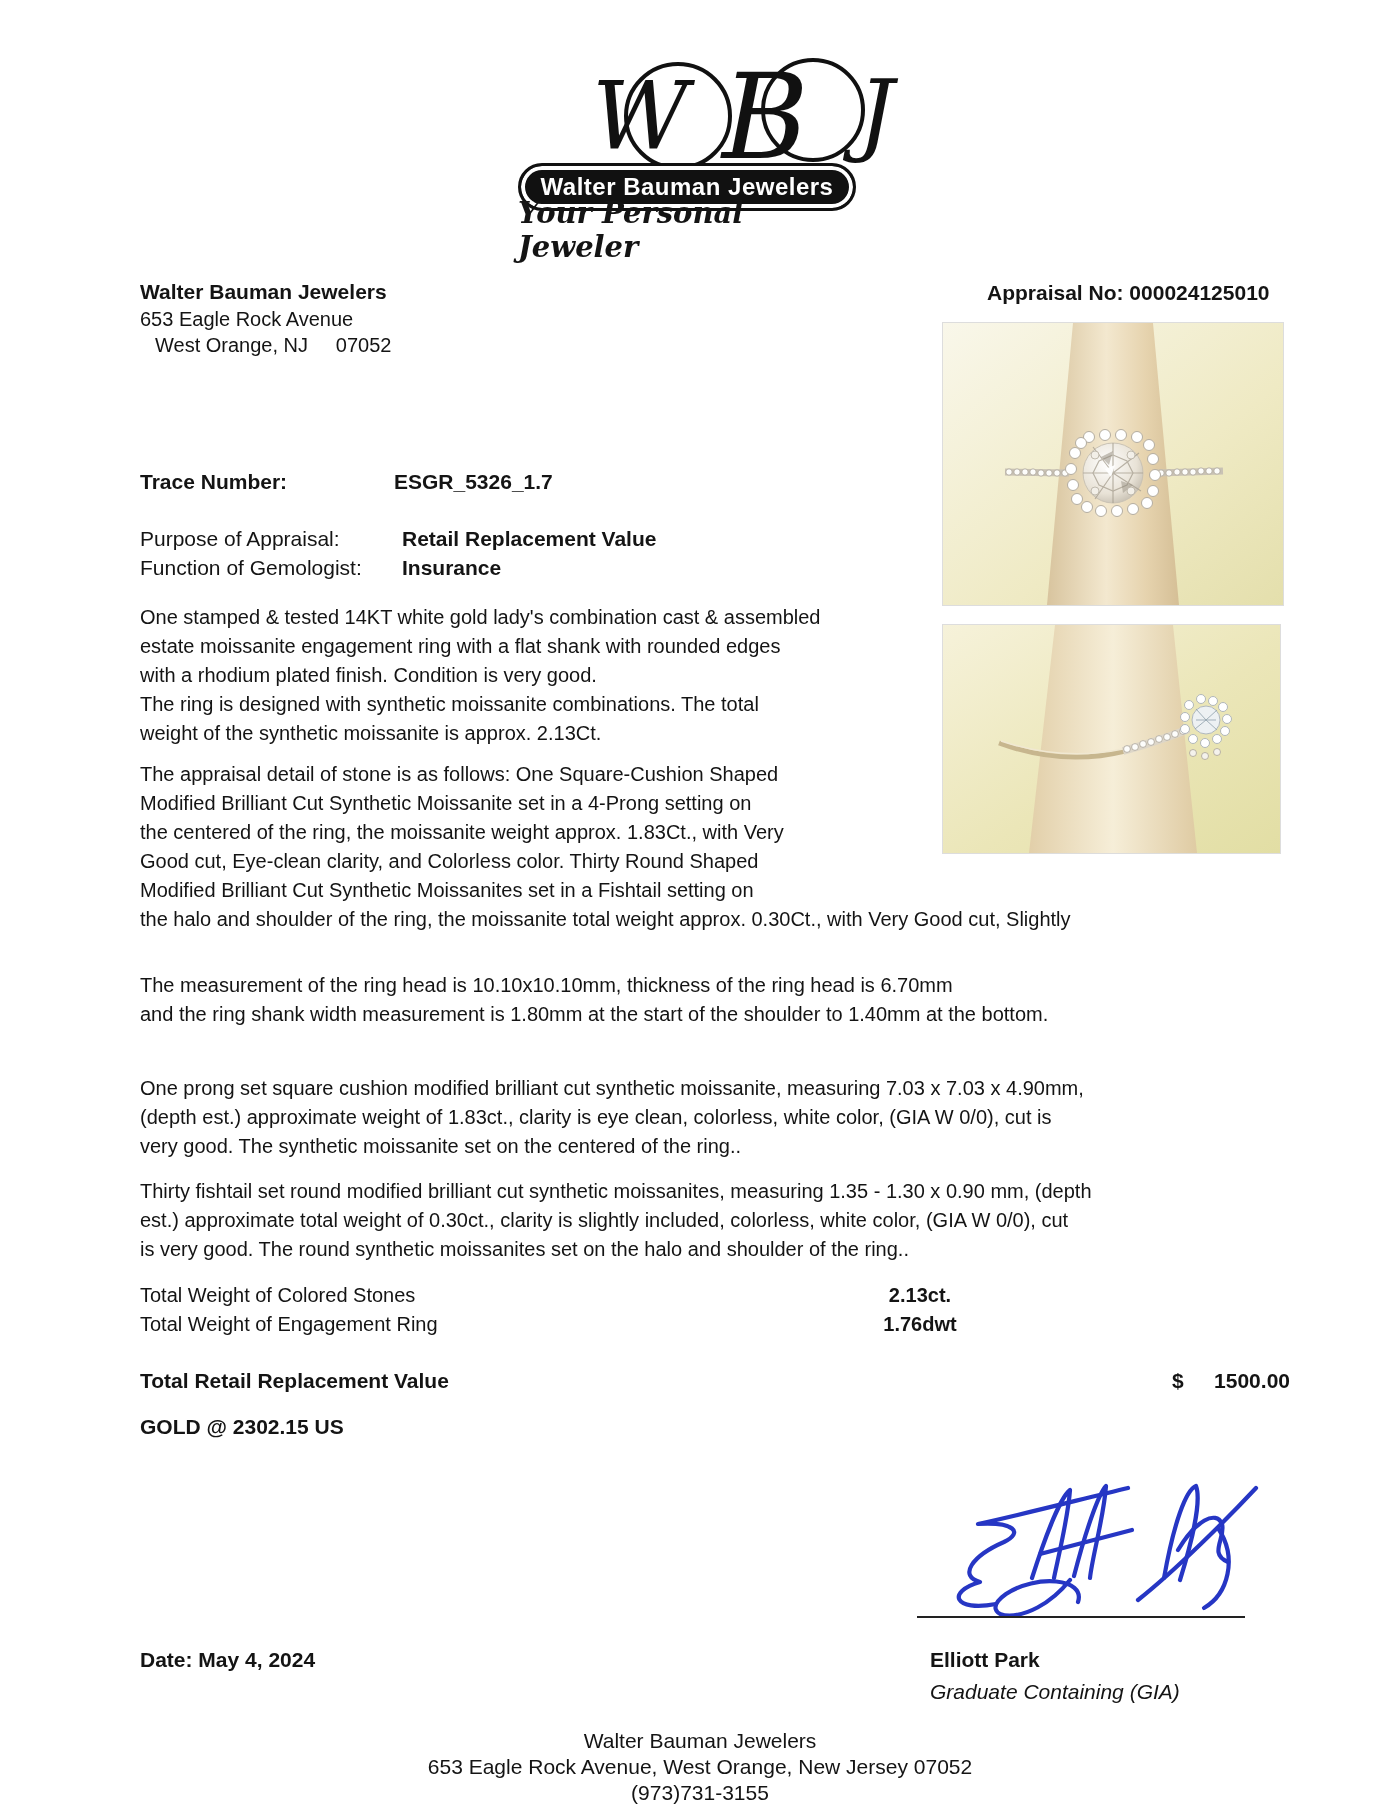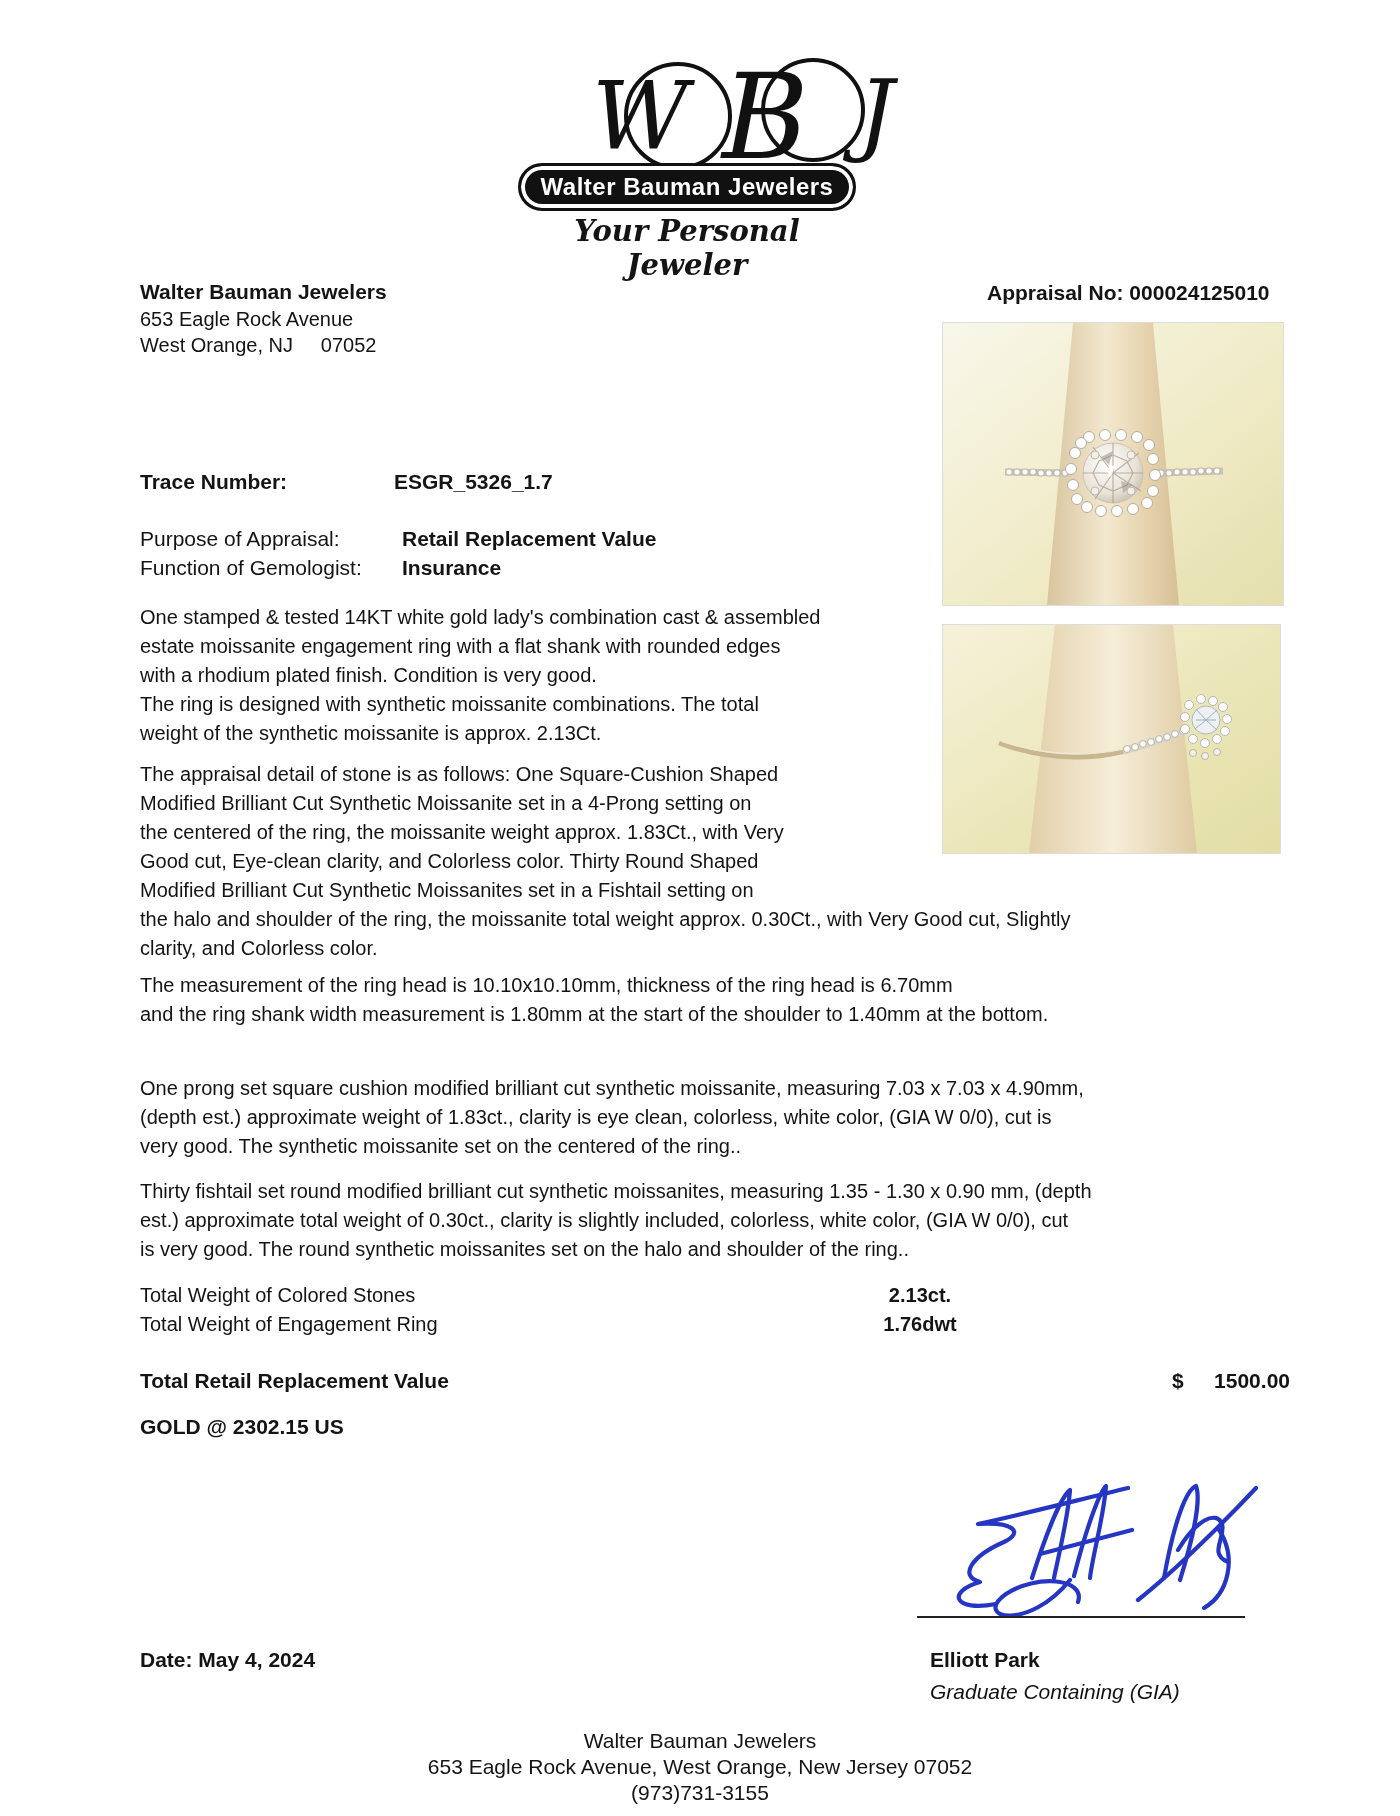--- a/index.html
+++ b/index.html
@@ -18,21 +18,21 @@
 
   
   .badge{
     left:518px;top:163px;width:338px;height:48px;box-sizing:border-box;
     background:#111;border:3px solid #111;border-radius:26px;
     box-shadow:inset 0 0 0 4px #fff;
     color:#fff;font-weight:bold;font-size:24px;text-align:center;line-height:42px;
     letter-spacing:0.5px;
   }
   .tagline{
-    left:518px;top:214px;width:338px;text-align:center;
+    left:518px;top:196px;width:338px;
     font-family:"DejaVu Serif", serif;font-style:italic;font-weight:bold;font-size:29px;
   }
 
   
   .photo{box-shadow:0 0 0 1px #ddd;}
 
   
   .tot-val{left:855px;width:130px;text-align:center;font-weight:bold;font-size:20px;}
   .amount{left:1180px;width:110px;text-align:right;font-weight:bold;font-size:21px;}
 
@@ -51,21 +51,21 @@
       <text x="22" y="96" font-family="DejaVu Serif, serif" font-style="italic" font-size="94" fill="#111">W</text>
       <text x="152" y="106" font-family="DejaVu Serif, serif" font-style="italic" font-size="118" fill="#111">B</text>
       <text x="288" y="92" font-family="DejaVu Serif, serif" font-style="italic" font-size="90" fill="#111">J</text>
     </svg>
   </div>
   <div class="abs badge">Walter Bauman Jewelers</div>
   <div class="abs tagline">Your Personal Jeweler</div>
 
   <div class="abs b t21" style="left:140px;top:280px;">Walter Bauman Jewelers</div>
   <div class="abs t20" style="left:140px;top:308px;">653 Eagle Rock Avenue</div>
-  <div class="abs t20" style="left:140px;top:334px;">West Orange, NJ&nbsp;&nbsp;&nbsp;&nbsp;&nbsp;07052</div>
+  <div class="abs t20" style="left:155px;top:334px;">West Orange, NJ&nbsp;&nbsp;&nbsp;&nbsp;&nbsp;07052</div>
   <div class="abs b t21" style="left:987px;top:281px;">Appraisal No: 000024125010</div>
 
   <div class="abs photo" style="left:943px;top:323px;width:340px;height:282px;">
     <svg width="340" height="282" viewBox="0 0 340 282">
       <defs>
         <linearGradient id="bg1" x1="0" y1="0" x2="1" y2="1">
           <stop offset="0" stop-color="#f9f7ea"></stop>
             <stop offset="0.6" stop-color="#efeac4"></stop>
             <stop offset="1" stop-color="#e4dfac"></stop>
         </linearGradient>
@@ -221,21 +221,20 @@
     <div class="ln">weight of the synthetic moissanite is approx. 2.13Ct.</div>
   </div>
 
   <div class="abs" style="left:140px;top:760px;">
     <div class="ln">The appraisal detail of stone is as follows: One Square-Cushion Shaped</div>
     <div class="ln">Modified Brilliant Cut Synthetic Moissanite set in a 4-Prong setting on</div>
     <div class="ln">the centered of the ring, the moissanite weight approx. 1.83Ct., with Very</div>
     <div class="ln">Good cut, Eye-clean clarity, and Colorless color. Thirty Round Shaped</div>
     <div class="ln">Modified Brilliant Cut Synthetic Moissanites set in a Fishtail setting on</div>
     <div class="ln">the halo and shoulder of the ring, the moissanite total weight approx. 0.30Ct., with Very Good cut, Slightly</div>
-    <div class="ln">clarity, and Colorless color.</div>
   </div>
 
   <div class="abs" style="left:140px;top:971px;">
     <div class="ln">The measurement of the ring head is 10.10x10.10mm, thickness of the ring head is 6.70mm</div>
     <div class="ln">and the ring shank width measurement is 1.80mm at the start of the shoulder to 1.40mm at the bottom.</div>
   </div>
 
   <div class="abs" style="left:140px;top:1074px;">
     <div class="ln">One prong set square cushion modified brilliant cut synthetic moissanite, measuring 7.03 x 7.03 x 4.90mm,</div>
     <div class="ln">(depth est.) approximate weight of 1.83ct., clarity is eye clean, colorless, white color, (GIA W 0/0), cut is</div>

